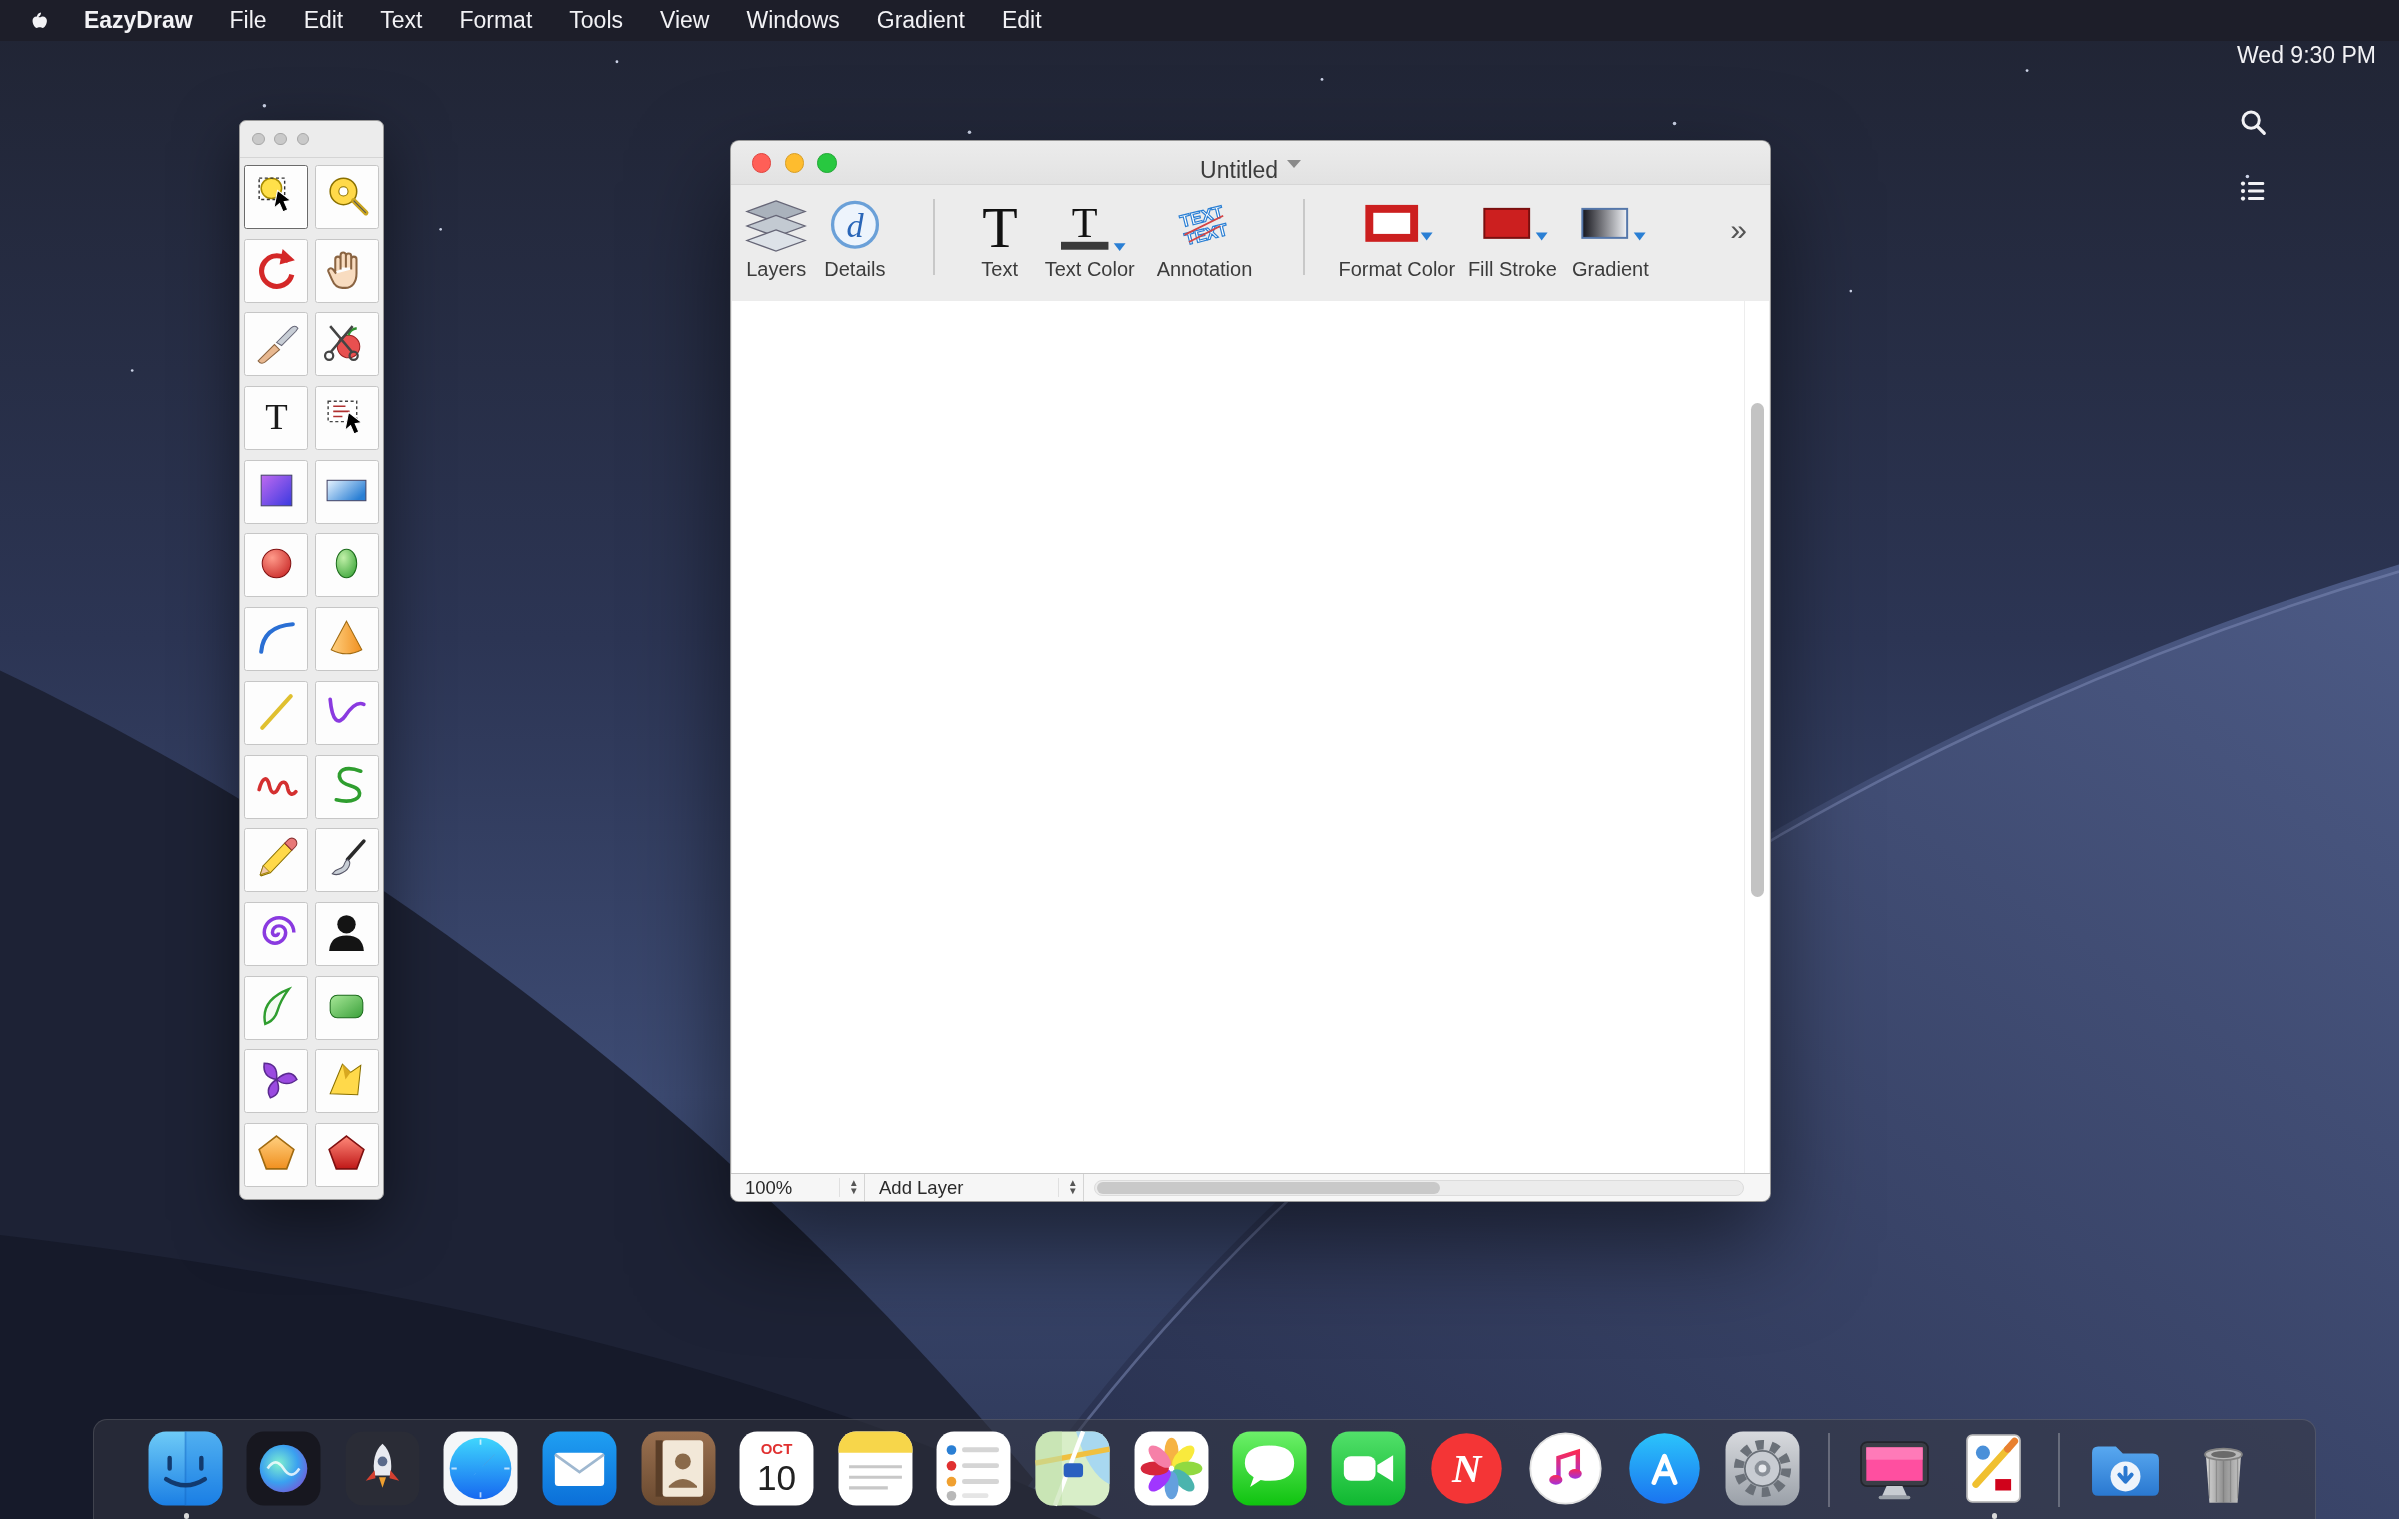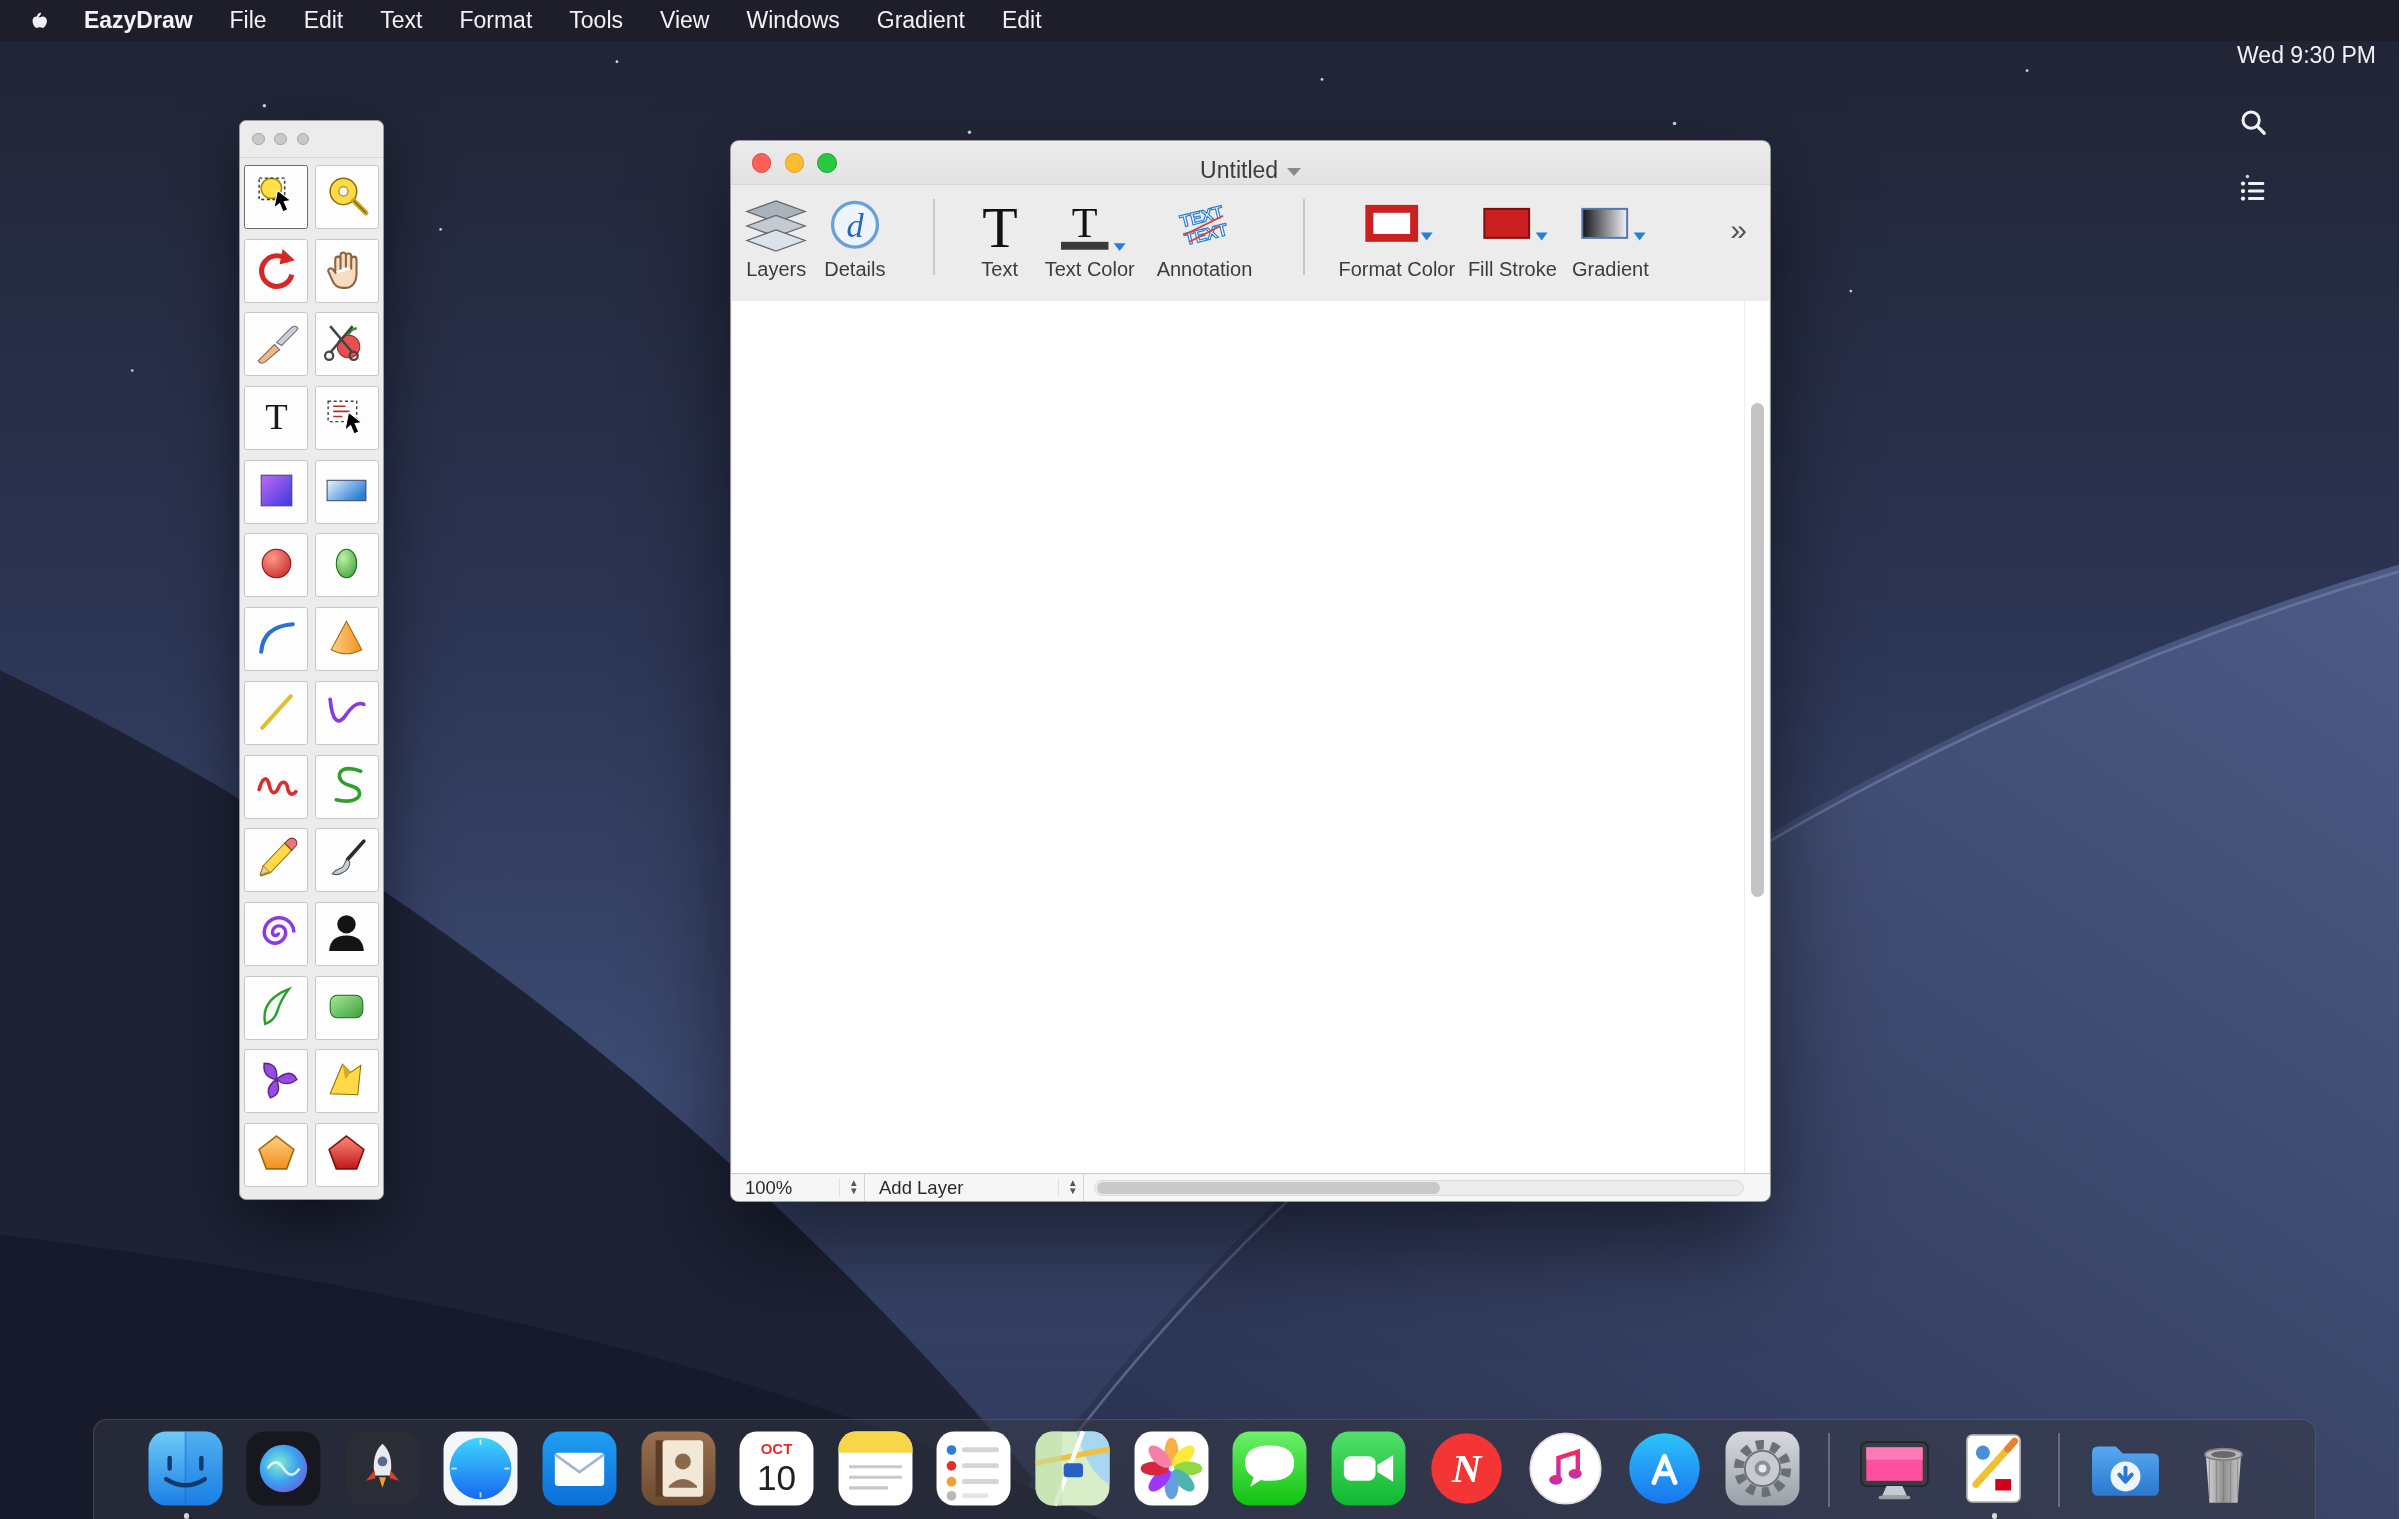--- a/index.html
+++ b/index.html
@@ -38,21 +38,21 @@
   .app-window { position:absolute; left:730px; top:140px; width:1041px; height:1062px;
     background:#ececec; border-radius:8.8px; border:0.9px solid rgba(0,0,0,0.35);
     box-shadow:0 41px 97px rgba(0,0,0,0.55); display:flex; flex-direction:column; z-index:20; }
   .title-bar { height:44px; position:relative; display:flex; align-items:center; justify-content:center;
     background:linear-gradient(#ececec,#e2e2e2); border-radius:8.8px 8.8px 0 0; border-bottom:0.9px solid #d6d6d6; }
   .traffic { position:absolute; left:21px; top:0; height:44px; display:flex; align-items:center; gap:13.2px; }
   .tl { width:19.4px; height:19.4px; border-radius:50%; }
   .tl.red { background:#ff5f57; border:0.9px solid #e0443e; }
   .tl.yellow { background:#febc2e; border:0.9px solid #d89e24; }
   .tl.green { background:#28c840; border:0.9px solid #1fa633; }
-  .window-title { font-size:23px; color:#3c3c3c; display:flex; align-items:center; gap:8.8px;margin-top:15px; }
+  .window-title { font-size:23px; color:#3c3c3c; display:flex; gap:8.8px;margin-top:15px; }
   .title-chevron { width:0; height:0; border-left:7px solid transparent; border-right:7px solid transparent; border-top:8px solid #8a8a8a; margin-top:3.5px; }
 
   .toolbar { height:116px; position:relative; display:flex; align-items:flex-start; padding-top:8.8px; }
   .tb-item { display:flex; flex-direction:column; align-items:center; }
   .tb-icon { height:64px; display:flex; align-items:center; justify-content:center; }
   .tb-icon svg { width:88px; height:58px; }
   .tb-label { font-size:20px; color:#3c3c3c; white-space:nowrap; }
   .tb-sep { width:1.8px; height:76px; background:#c8c8c8; margin-top:5.3px; }
   .toolbar > *:nth-child(1){ margin-left:9.7px; width:71px; }
   .toolbar > *:nth-child(2){ margin-left:6.2px;  width:74px; }

